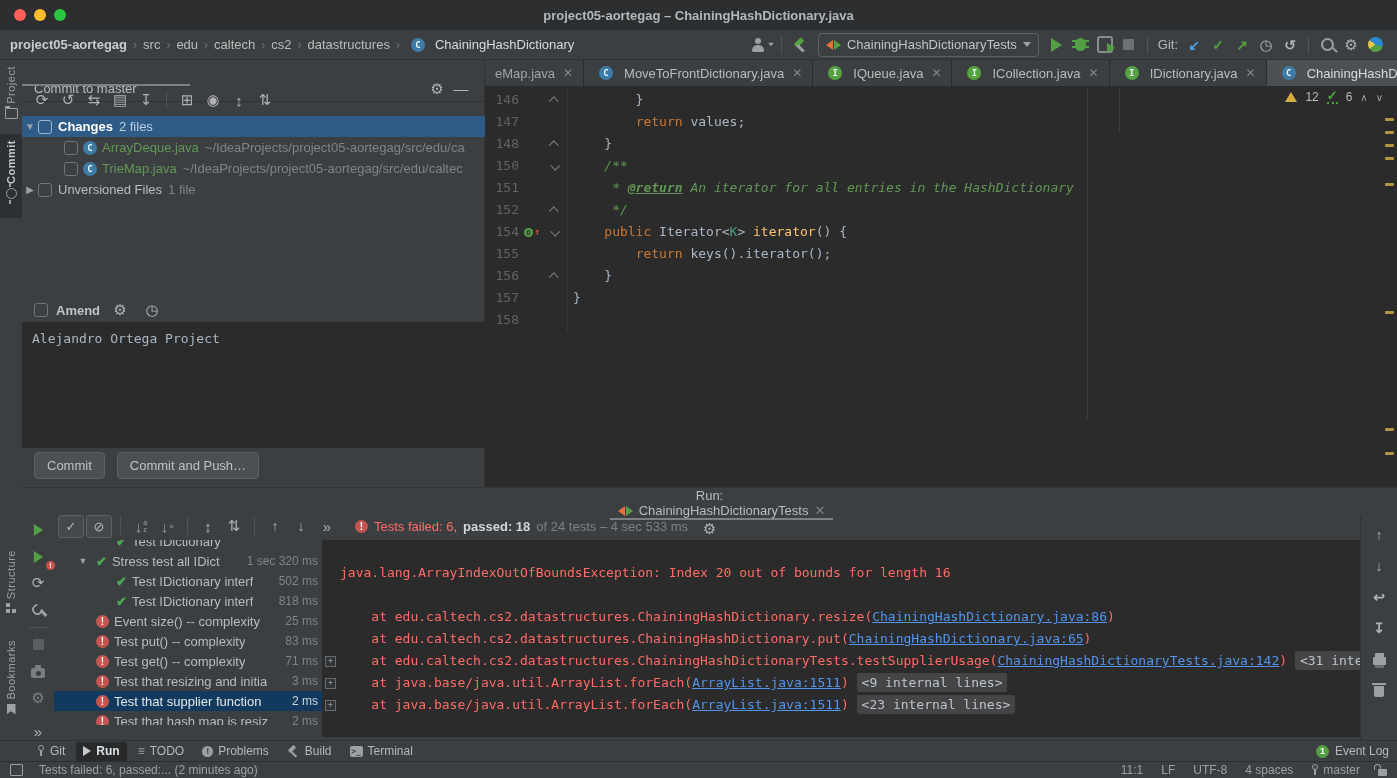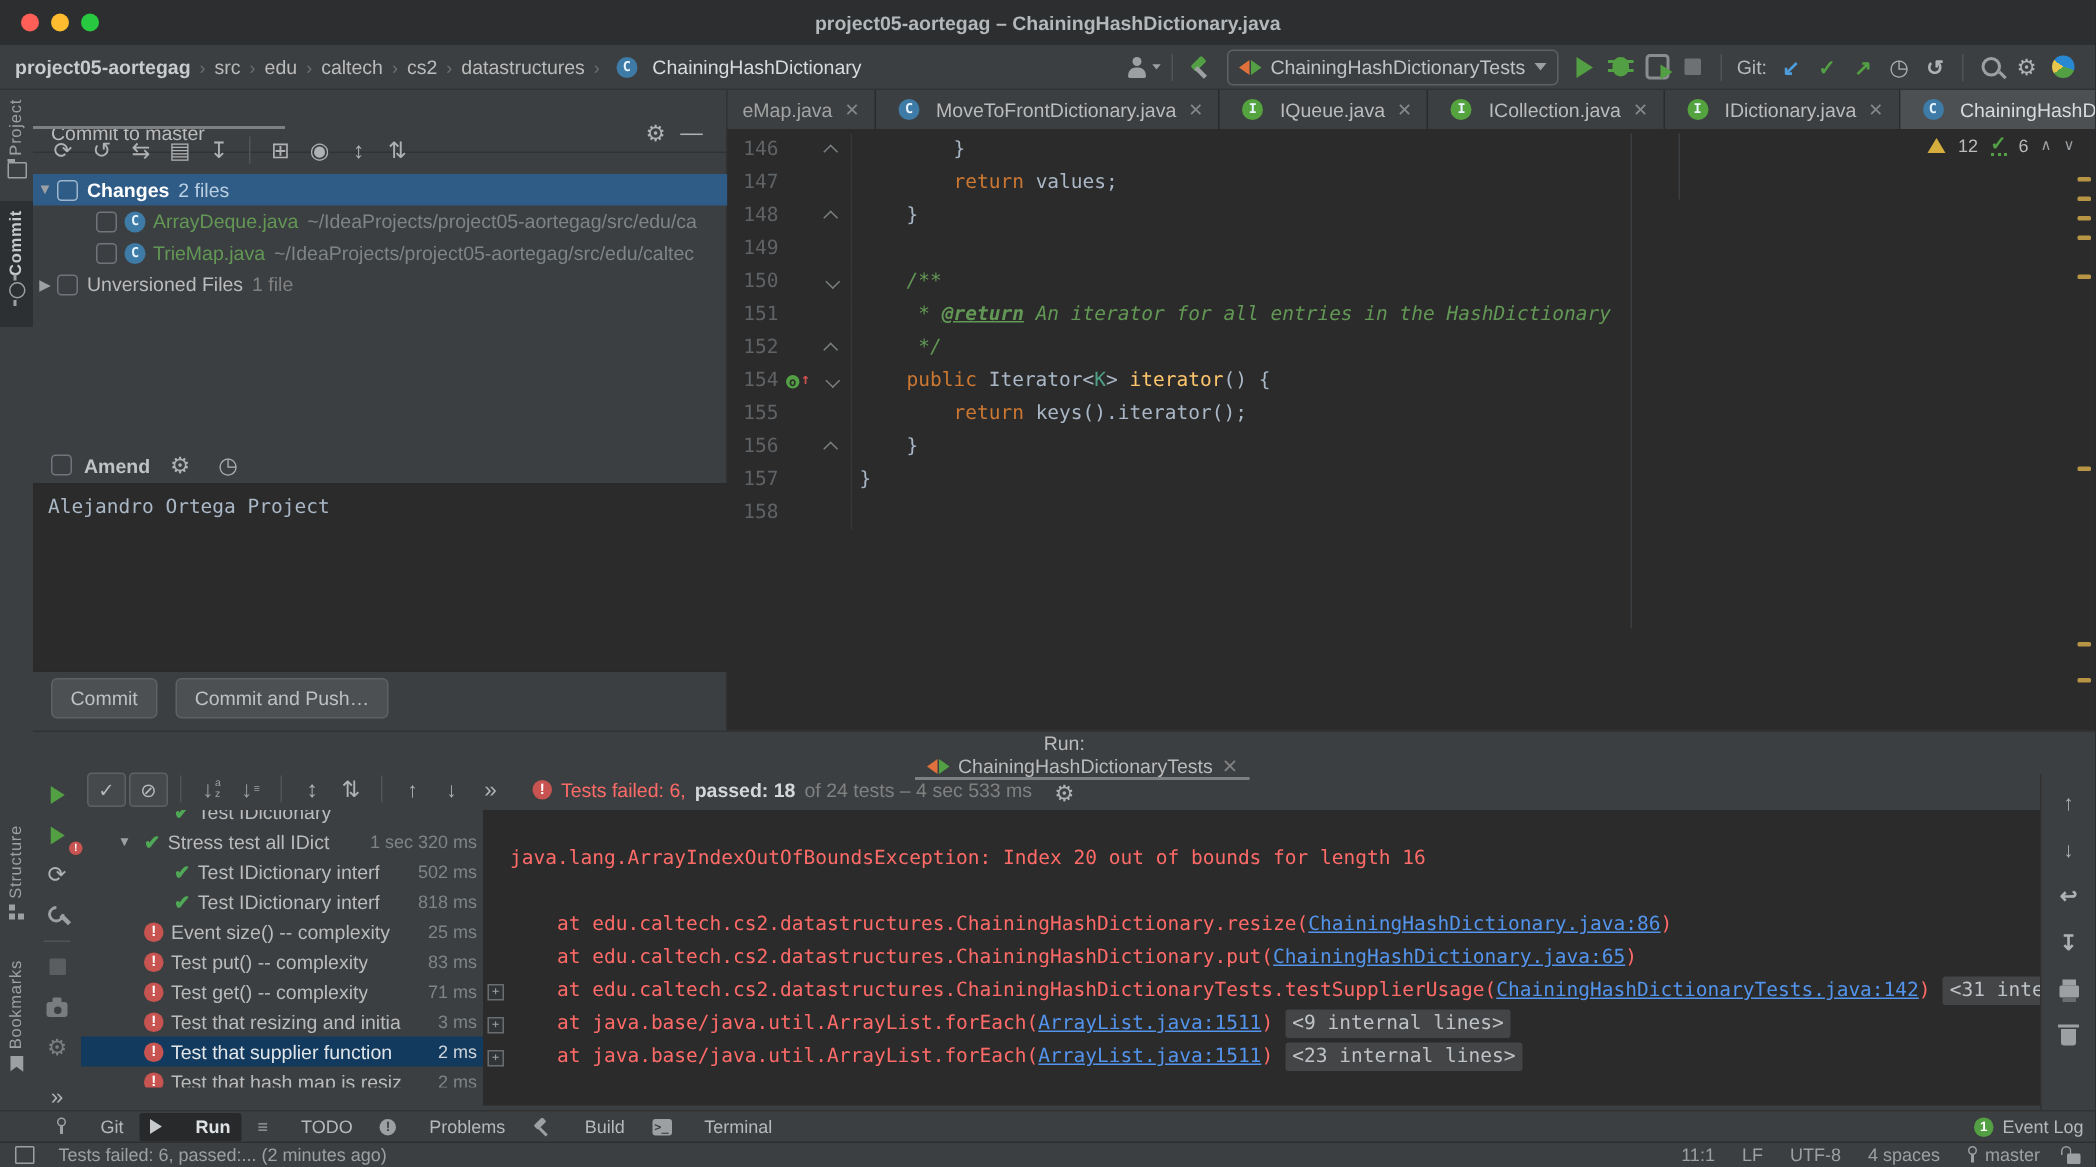--- a/index.html
+++ b/index.html
@@ -164,21 +164,21 @@
             align-items:center;gap:9px;padding-top:8px;box-sizing:border-box;}
   .printer{position:relative;width:13px;height:8px;background:#9da0a2;border-radius:1px;margin-top:4px;}
   .printer:before{content:"";position:absolute;left:2px;top:-4px;width:9px;height:4px;background:#9da0a2;}
   .printer:after{content:"";position:absolute;left:2px;bottom:-3px;width:9px;height:3px;background:#6a6d6f;}
   .trash{position:relative;width:10px;height:11px;background:#9da0a2;border-radius:0 0 2px 2px;margin-top:3px;}
   .trash:before{content:"";position:absolute;left:-2px;top:-3px;width:14px;height:2px;background:#9da0a2;}
 
   
   #btoolbar{left:0;top:740px;width:1397px;height:21px;background:#3c3f41;border-top:1px solid #323232;
             display:flex;align-items:center;padding:0 8px 0 30px;box-sizing:border-box;gap:4px;}
-  .bitem{display:flex;align-items:center;gap:22px;height:19px;padding:0 7px;border-radius:2px;color:#b6b9bb;font-size:12px;}
+  .bitem{display:flex;align-items:center;gap:5px;height:19px;padding:0 7px;border-radius:2px;color:#b6b9bb;font-size:12px;}
   .bitem.active{background:#27292b;color:#dfe2e4;font-weight:bold;}
   .branch-ico{position:relative;width:8px;height:12px;}
   .branch-ico:before{content:"";position:absolute;left:3px;top:1px;width:1.5px;height:10px;background:#9da0a2;}
   .branch-ico:after{content:"";position:absolute;left:1px;top:0;width:4px;height:4px;border:1.5px solid #9da0a2;border-radius:50%;background:#3c3f41;}
   .playmini{width:0;height:0;border-left:8px solid #c7cacc;border-top:5px solid transparent;border-bottom:5px solid transparent;}
   .todo-ico{color:#9da0a2;font-size:12px;}
   .prob-ico{width:11px;height:11px;border-radius:50%;background:#9da0a2;color:#3c3f41;font:bold 9px/11px "Liberation Sans",sans-serif;text-align:center;}
   .term-ico{width:13px;height:11px;background:#9da0a2;border-radius:2px;color:#3c3f41;font:bold 8px/11px "DejaVu Sans Mono",monospace;text-align:center;}
   .hammer-sm{position:relative;width:13px;height:13px;}
   .hammer-sm:before{content:"";position:absolute;left:1px;top:2px;width:8px;height:4px;background:#9da0a2;border-radius:1px;transform:rotate(-45deg);}
@@ -379,21 +379,20 @@
             <span class="etab-label">ChainingHashDictionary.java</span>
           </div>
         </span>
 
     </div>
     <div id="code-area" class="abs mono">
       <div id="code-lines" style="padding-top:3px">
           <div class="cl"><span class="lnum">146</span><span class="lico"></span><span class="lfold"><span class="fm u"></span></span><span class="ltext"><span class="tok-pl">        }</span></span></div>
           <div class="cl"><span class="lnum">147</span><span class="lico"></span><span class="lfold"></span><span class="ltext"><span class="tok-pl">        </span><span class="tok-kw">return</span><span class="tok-pl"> values;</span></span></div>
           <div class="cl"><span class="lnum">148</span><span class="lico"></span><span class="lfold"><span class="fm u"></span></span><span class="ltext"><span class="tok-pl">    }</span></span></div>
-          <div class="cl"><span class="lnum">149</span><span class="lico"></span><span class="lfold"></span><span class="ltext"></span></div>
           <div class="cl"><span class="lnum">150</span><span class="lico"></span><span class="lfold"><span class="fm d"></span></span><span class="ltext"><span class="tok-pl">    </span><span class="tok-cm">/**</span></span></div>
           <div class="cl"><span class="lnum">151</span><span class="lico"></span><span class="lfold"></span><span class="ltext"><span class="tok-pl">     </span><span class="tok-cm">* </span><span class="tok-tag">@return</span><span class="tok-cm"> An iterator for all entries in the HashDictionary</span></span></div>
           <div class="cl"><span class="lnum">152</span><span class="lico"></span><span class="lfold"><span class="fm u"></span></span><span class="ltext"><span class="tok-pl">     </span><span class="tok-cm">*/</span></span></div>
           <div class="cl"><span class="lnum">154</span><span class="lico"><span class="ovr"><span class="o">o</span><span class="a">↑</span></span></span><span class="lfold"><span class="fm d"></span></span><span class="ltext"><span class="tok-pl">    </span><span class="tok-kw">public</span><span class="tok-pl"> Iterator&lt;</span><span class="tok-tp">K</span><span class="tok-pl">&gt; </span><span class="tok-md">iterator</span><span class="tok-pl">() {</span></span></div>
           <div class="cl"><span class="lnum">155</span><span class="lico"></span><span class="lfold"></span><span class="ltext"><span class="tok-pl">        </span><span class="tok-kw">return</span><span class="tok-pl"> keys().iterator();</span></span></div>
           <div class="cl"><span class="lnum">156</span><span class="lico"></span><span class="lfold"><span class="fm u"></span></span><span class="ltext"><span class="tok-pl">    }</span></span></div>
           <div class="cl"><span class="lnum">157</span><span class="lico"></span><span class="lfold"></span><span class="ltext"><span class="tok-pl">}</span></span></div>
           <div class="cl"><span class="lnum">158</span><span class="lico"></span><span class="lfold"></span><span class="ltext"></span></div>
         </div>
       <div class="iguide" style="left:602px;top:3px;height:330px"></div>

